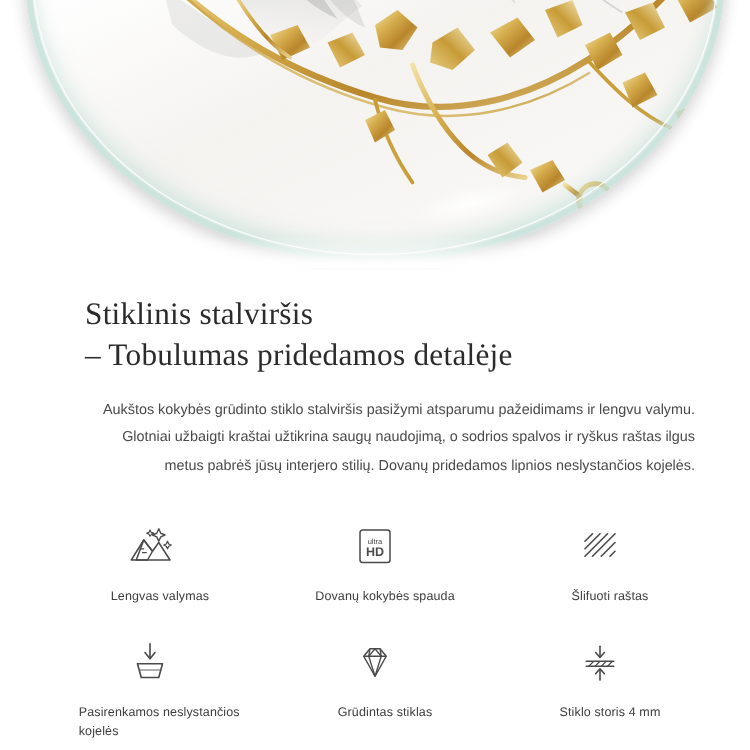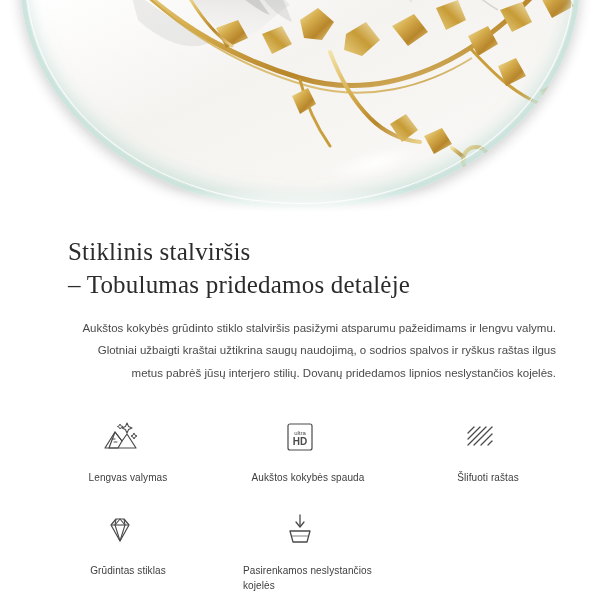--- a/index.html
+++ b/index.html
@@ -263,57 +263,71 @@
     </div>
 
     <div class="feature">
       <div class="feature-icon">
         <svg width="44" height="42" viewBox="0 0 44 42">
           <rect x="10" y="8" width="24" height="26" rx="2" fill="none" stroke="#4a4a4a" stroke-width="1.2"></rect>
           <text x="22" y="19" font-family="Liberation Sans, sans-serif" font-size="6" fill="#4a4a4a" text-anchor="middle">ultra</text>
           <text x="22" y="29" font-family="Liberation Sans, sans-serif" font-size="10" font-weight="bold" fill="#4a4a4a" text-anchor="middle">HD</text>
         </svg>
       </div>
-      <div class="feature-label">Aukštos kokybės spauda</div>
+      <div class="feature-label">Dovanų kokybės spauda</div>
     </div>
 
     <div class="feature">
       <div class="feature-icon">
         <svg width="44" height="40" viewBox="0 0 44 40">
           <path d="M10,28 L28,10" stroke="#4a4a4a" stroke-width="1.3" stroke-linecap="round"></path>
           <path d="M10,22 L22,10" stroke="#4a4a4a" stroke-width="1.3" stroke-linecap="round"></path>
           <path d="M10,16 L16,10" stroke="#4a4a4a" stroke-width="1.3" stroke-linecap="round"></path>
           <path d="M16,28 L34,10" stroke="#4a4a4a" stroke-width="1.3" stroke-linecap="round"></path>
           <path d="M23,28 L34,17" stroke="#4a4a4a" stroke-width="1.3" stroke-linecap="round"></path>
           <path d="M30,28 L34,24" stroke="#4a4a4a" stroke-width="1.3" stroke-linecap="round"></path>
         </svg>
       </div>
       <div class="feature-label">Šlifuoti raštas</div>
     </div>
 
     <div class="feature">
       <div class="feature-icon">
+        <svg width="44" height="42" viewBox="0 0 44 42">
+          <path d="M22,6 L22,17" stroke="#4a4a4a" stroke-width="1.3" stroke-linecap="round"></path>
+          <path d="M18,13 L22,18 L26,13" fill="none" stroke="#4a4a4a" stroke-width="1.3" stroke-linecap="round" stroke-linejoin="round"></path>
+          <path d="M12,22 L32,22 L29,33 L15,33 Z" fill="none" stroke="#4a4a4a" stroke-width="1.3" stroke-linejoin="round"></path>
+          <path d="M14,27 L30,27" stroke="#4a4a4a" stroke-width="1" opacity="0.7"></path>
+        </svg>
+      </div>
+      <div class="feature-label">Pasirenkamos neslystančios kojelės</div>
+    </div>
+
+    <div class="feature">
+      <div class="feature-icon">
         <svg width="44" height="40" viewBox="0 0 44 40">
           <path d="M13,15 L18,9 L26,9 L31,15 L22,31 Z" fill="none" stroke="#4a4a4a" stroke-width="1.2" stroke-linejoin="round"></path>
           <path d="M13,15 L31,15" stroke="#4a4a4a" stroke-width="1.1"></path>
           <path d="M18,9 L17,15 L22,31" stroke="#4a4a4a" stroke-width="1.1" fill="none"></path>
           <path d="M26,9 L27,15 L22,31" stroke="#4a4a4a" stroke-width="1.1" fill="none"></path>
           <path d="M17,15 L22,9 L27,15" stroke="#4a4a4a" stroke-width="1.1" fill="none"></path>
         </svg>
       </div>
       <div class="feature-label">Grūdintas stiklas</div>
     </div>
 
     <div class="feature">
       <div class="feature-icon">
-        <svg width="44" height="42" viewBox="0 0 44 42">
-          <path d="M22,6 L22,17" stroke="#4a4a4a" stroke-width="1.3" stroke-linecap="round"></path>
-          <path d="M18,13 L22,18 L26,13" fill="none" stroke="#4a4a4a" stroke-width="1.3" stroke-linecap="round" stroke-linejoin="round"></path>
-          <path d="M12,22 L32,22 L29,33 L15,33 Z" fill="none" stroke="#4a4a4a" stroke-width="1.3" stroke-linejoin="round"></path>
-          <path d="M14,27 L30,27" stroke="#4a4a4a" stroke-width="1" opacity="0.7"></path>
-        </svg>
-      </div>
-      <div class="feature-label">Pasirenkamos neslystančios kojelės</div>
-    </div>
-
+        <svg width="44" height="40" viewBox="0 0 44 40">
+          <path d="M22,7 L22,15" stroke="#4a4a4a" stroke-width="1.3" stroke-linecap="round"></path>
+          <path d="M18.5,12 L22,16 L25.5,12" fill="none" stroke="#4a4a4a" stroke-width="1.3" stroke-linecap="round" stroke-linejoin="round"></path>
+          <path d="M11,19 L33,19" stroke="#4a4a4a" stroke-width="1.3" stroke-linecap="round"></path>
+          <path d="M11,23 L33,23" stroke="#4a4a4a" stroke-width="1.3" stroke-linecap="round"></path>
+          <path d="M13,23 L17,19 M18,23 L22,19 M23,23 L27,19 M28,23 L32,19" stroke="#4a4a4a" stroke-width="0.9"></path>
+          <path d="M22,34 L22,26" stroke="#4a4a4a" stroke-width="1.3" stroke-linecap="round"></path>
+          <path d="M18.5,29 L22,25 L25.5,29" fill="none" stroke="#4a4a4a" stroke-width="1.3" stroke-linecap="round" stroke-linejoin="round"></path>
+        </svg>
+      </div>
+      <div class="feature-label">Stiklo storis 4 mm</div>
+    </div>
 
   </div>
 </div>
 
 </body></html>

